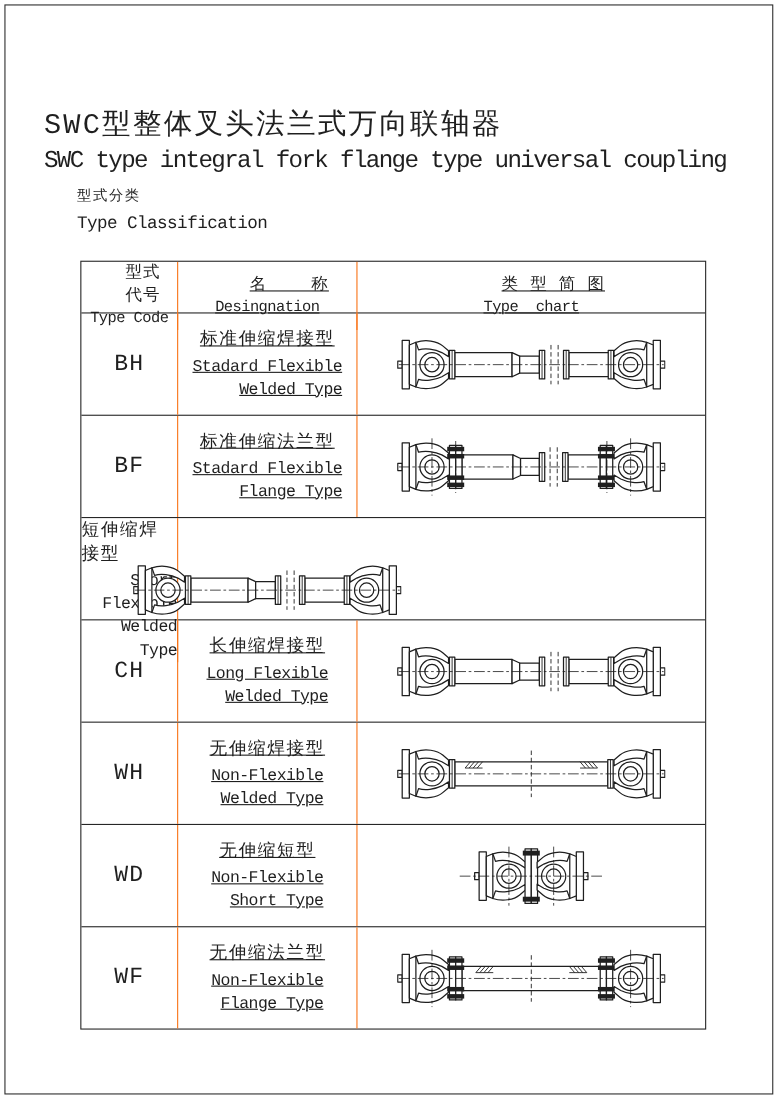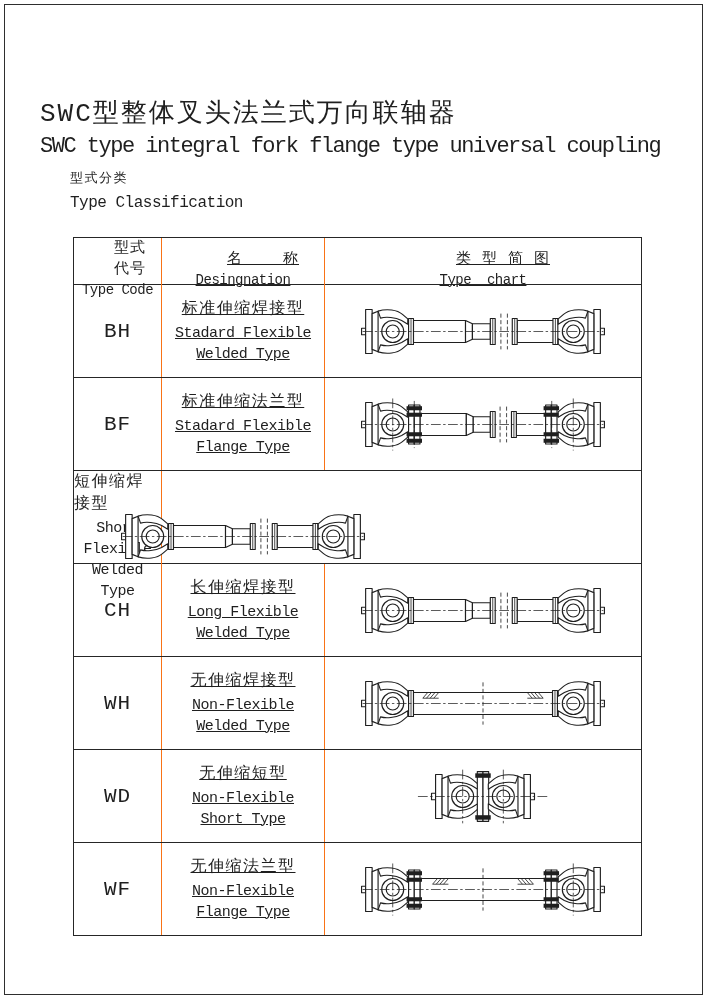--- a/index.html
+++ b/index.html
@@ -18,21 +18,21 @@
   .row{display:grid;grid-template-columns:87px 163px 1fr;}
   .row + .row{border-top:1px solid #262626;}
   .cell{display:flex;flex-direction:column;align-items:center;justify-content:center;min-width:0;}
   .cell + .cell{border-left:1px solid #f97316;text-decoration:underline;}
   .header{height:46px;}
   .data{height:92px;}
   .hzh{font-size:15px;letter-spacing:1px;white-space:pre-wrap;line-height:21px;margin-left:40px;}
   .hen{font-size:14px;letter-spacing:-0.5px;white-space:pre-wrap;line-height:20px;}
   .code{font-size:21px;letter-spacing:1px;text-align:center;}
   .name-zh{font-size:16px;letter-spacing:1.5px;margin-bottom:3px;line-height:22px;}
-  .name-en{font-size:15px;letter-spacing:-0.5px;white-space:pre-wrap;text-align:center;line-height:21px;}
+  .name-en{font-size:15px;letter-spacing:-0.5px;white-space:pre-wrap;text-align:right;line-height:21px;}
   .dwg{width:244px;height:57px;display:block;}
   .defs{position:absolute;width:0;height:0;overflow:hidden;}
   
   .part{fill:#fff;stroke:#1f1f1f;stroke-width:1.4;stroke-linejoin:round;}
   .ring{fill:none;stroke:#1f1f1f;stroke-width:1.4;}
   .ink{fill:#1f1f1f;stroke:none;}
   .hl{fill:none;stroke:#1f1f1f;stroke-width:1;}
   .cl{fill:none;stroke:#1f1f1f;stroke-width:0.9;stroke-dasharray:12 3 3 3;}
   .ph{fill:none;stroke:#1f1f1f;stroke-width:1;stroke-dasharray:5 3;}
 </style>

